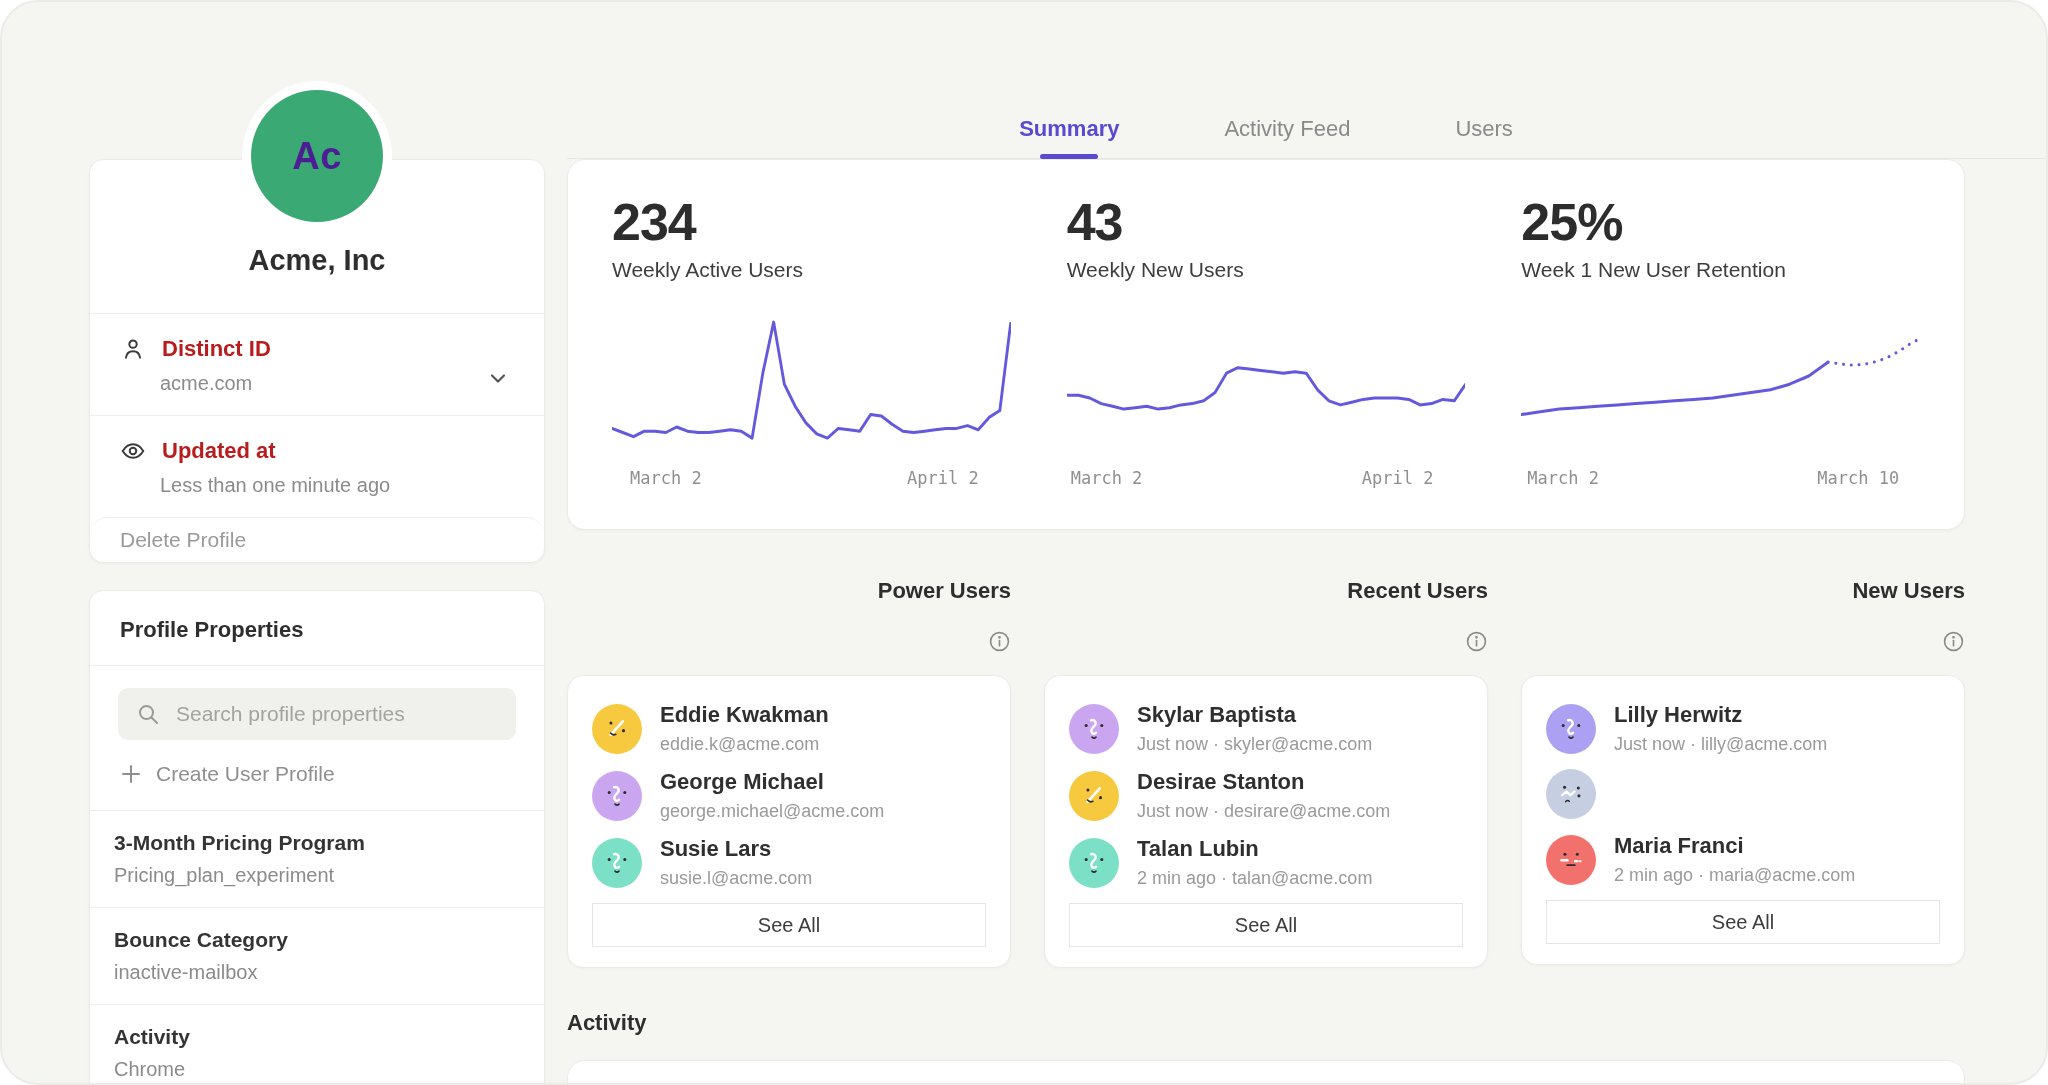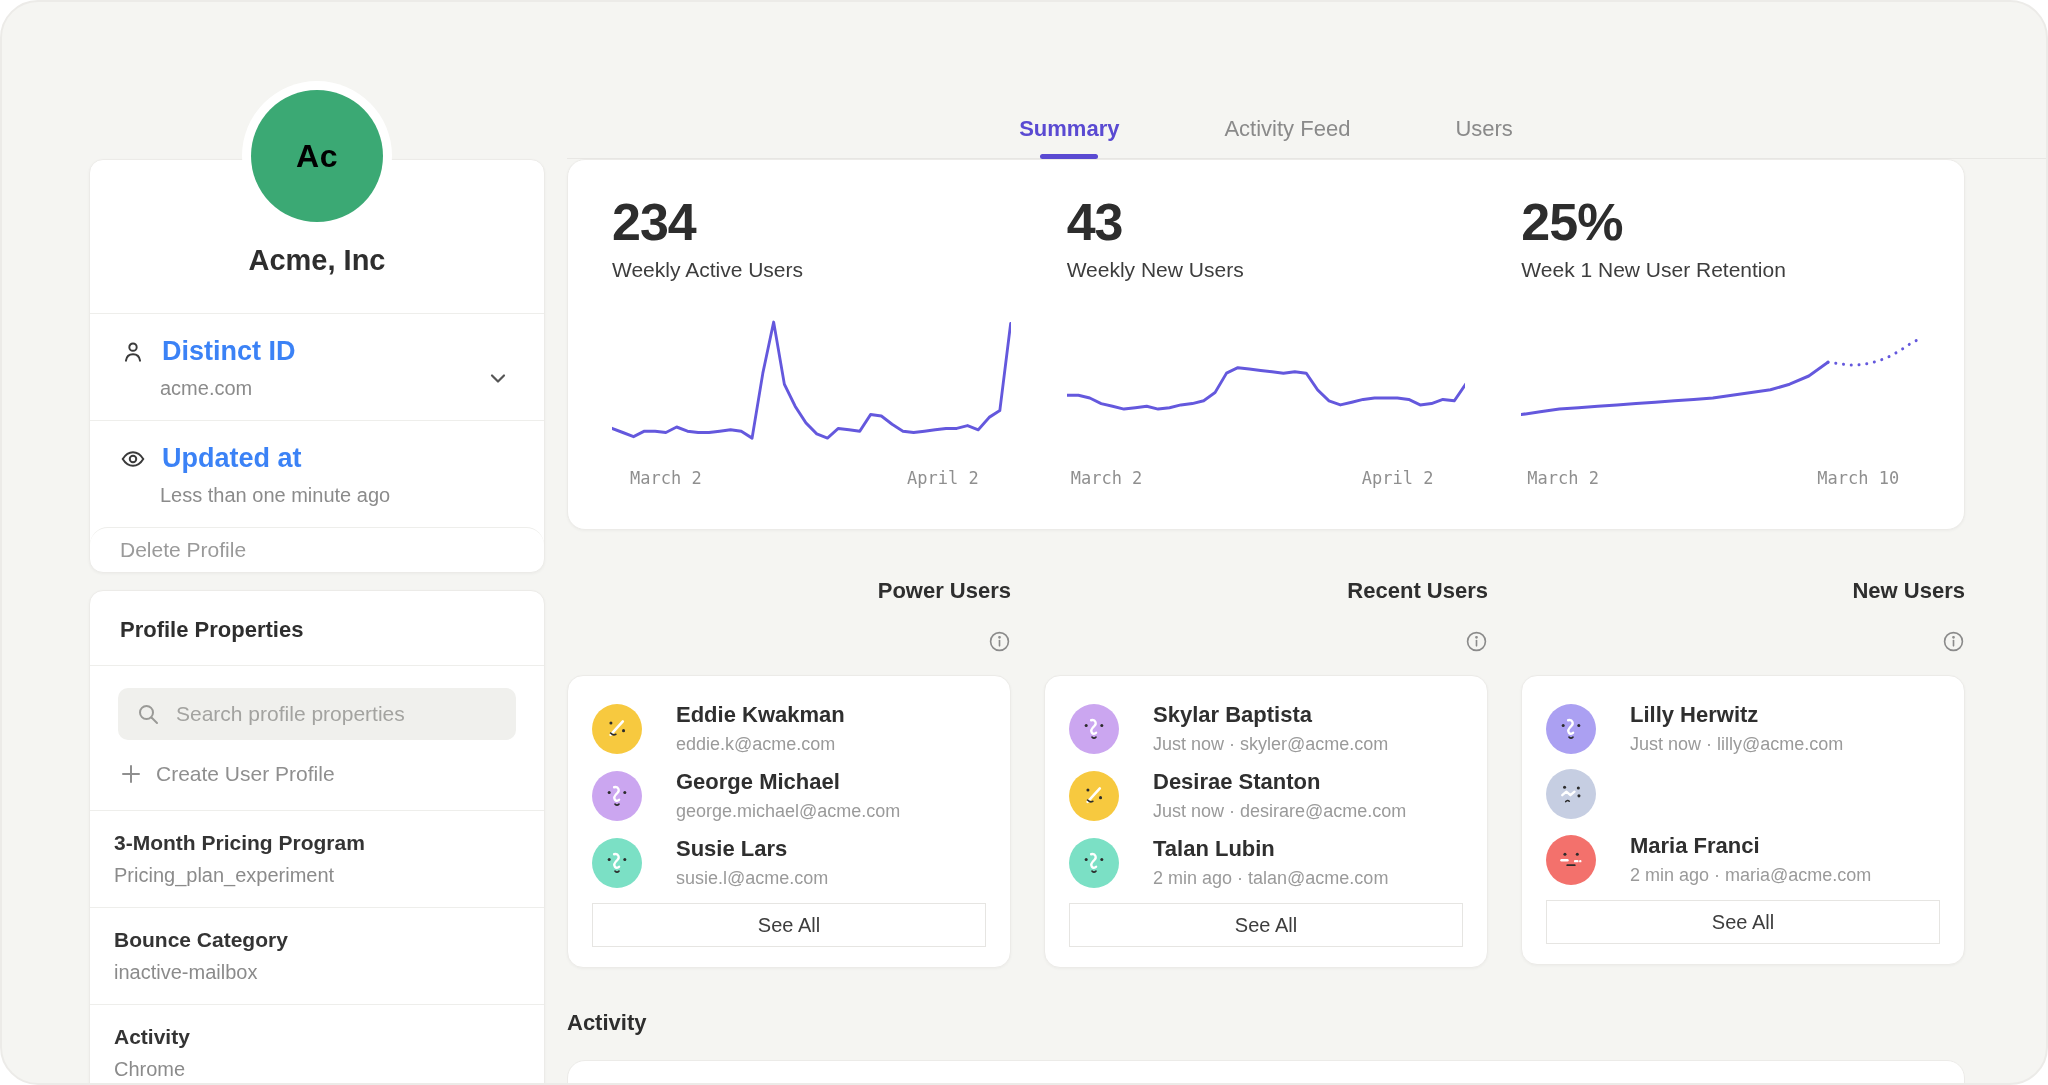--- a/index.html
+++ b/index.html
@@ -6,26 +6,26 @@
   .page{position:relative;width:2048px;height:1085px;background:#f5f5f2;border:2px solid #ecebe8;
         border-radius:38px;overflow:hidden;box-sizing:border-box;}
 
   
   .card{position:absolute;background:#ffffff;border:1px solid #ecebe8;border-radius:14px;
         box-shadow:0 1px 3px rgba(30,30,30,.04);box-sizing:border-box;}
   #profile-card{left:87px;top:157px;width:456px;}
   #props-card{left:87px;top:588px;width:456px;height:560px;}
   .avatar-badge{position:absolute;left:249px;top:88px;width:132px;height:132px;border-radius:50%;
         box-shadow:0 0 0 9px #ffffff;display:flex;align-items:center;justify-content:center;z-index:5;}
-  .avatar-badge span{color:#000000;font-size:32px;font-weight:700;letter-spacing:.5px;}
+  .avatar-badge span{color:#4c1d95;font-size:38px;font-weight:700;letter-spacing:.5px;}
   .pc-head{height:153px;display:flex;align-items:flex-end;justify-content:center;padding-bottom:36px;box-sizing:border-box;}
   .pc-name{font-size:29px;font-weight:700;color:#2e2e2e;}
   .pc-row{border-top:1px solid #eeeeeb;padding:22px 30px 20px;}
   .pc-row .row-top{display:flex;align-items:center;gap:16px;position:relative;}
-  .pc-row .lbl{font-size:27px;font-weight:700;color:#3b82f6;}
+  .pc-row .lbl{font-size:22px;font-weight:700;color:#b91c1c;}
   .pc-row .val{font-size:20px;color:#8b8b8b;margin:10px 0 0 40px;}
   .pc-row .chev{position:absolute;right:4px;top:30px;color:#555;}
   .icon{color:#3a3a3a;flex:0 0 auto;display:inline-flex;}
   .muted-row{border-top:1px solid #eeeeeb;padding:10px 30px;font-size:21px;color:#9a9a9a;cursor:pointer;border-radius:18px;}
   .props-title{padding:26px 30px 22px;font-size:22px;font-weight:700;color:#2e2e2e;border-bottom:1px solid #eeeeeb;}
   .search-wrap{padding:22px 28px 0;}
   .search-box{display:flex;align-items:center;gap:14px;height:52px;background:#f0f0ed;border-radius:10px;padding:0 18px;}
   .search-box input{border:none;outline:none;background:transparent;font-size:21px;color:#3a3a3a;width:100%;
         font-family:"Liberation Sans",sans-serif;}
   .search-box input::placeholder{color:#a3a3a0;}
@@ -50,21 +50,21 @@
   .spark{display:block;margin-top:28px;width:100%;height:150px;}
   .axis{position:relative;height:24px;margin-top:8px;font-family:"DejaVu Sans Mono",monospace;
         font-size:17px;color:#8f8f8f;}
   .axis span{position:absolute;transform:translateX(-50%);white-space:nowrap;}
 
   .users-row{display:grid;grid-template-columns:1fr 1fr 1fr;column-gap:33px;margin:48px 85px 0 0;}
   .sec-head{display:flex;align-items:flex-end;gap:26px;flex-direction:column;}
   .sec-title{font-size:22px;font-weight:700;color:#2e2e2e;}
   .u-card{margin-top:22px;background:#fff;border:1px solid #ecebe8;border-radius:16px;
         box-shadow:0 1px 3px rgba(30,30,30,.04);padding:26px 24px 20px;}
-  .u-row{display:flex;align-items:center;gap:34px;margin-bottom:14px;cursor:pointer;}
+  .u-row{display:flex;align-items:center;gap:18px;margin-bottom:14px;cursor:pointer;}
   .u-av{width:50px;height:50px;border-radius:50%;flex:0 0 auto;display:flex;align-items:center;justify-content:center;}
   .u-name{font-size:22px;font-weight:700;color:#2f2f2f;}
   .u-sub{font-size:18px;color:#9a9a9a;margin-top:6px;}
   .see-all{height:42px;margin-top:8px;border:1px solid #e6e5e2;border-radius:0;background:#fff;
         display:flex;align-items:center;justify-content:center;font-size:20px;font-weight:500;color:#3d3d3d;cursor:pointer;}
 
   .activity{margin:42px 85px 0 0;}
   .a-title{font-size:22px;font-weight:700;color:#2e2e2e;}
   .a-card{margin-top:24px;background:#fff;border:1px solid #ecebe8;border-radius:18px;height:220px;
         box-sizing:border-box;padding:42px 44px;display:grid;grid-template-columns:1fr 1fr 1fr;column-gap:56px;}

